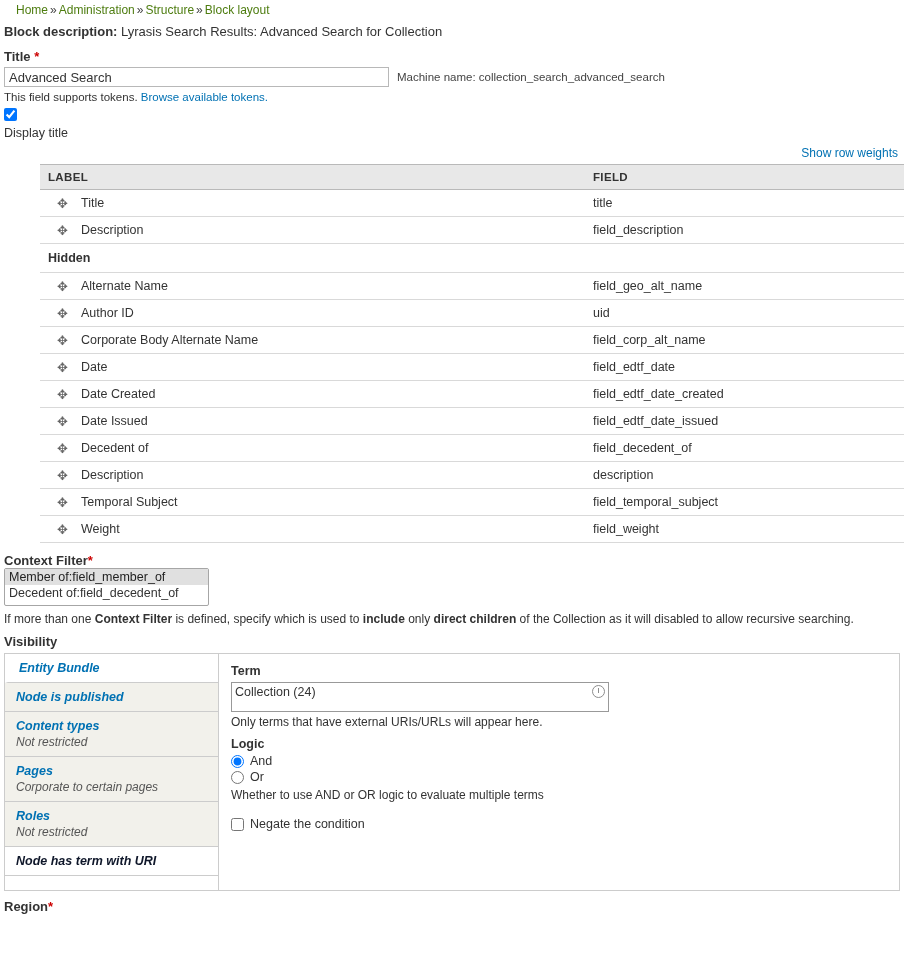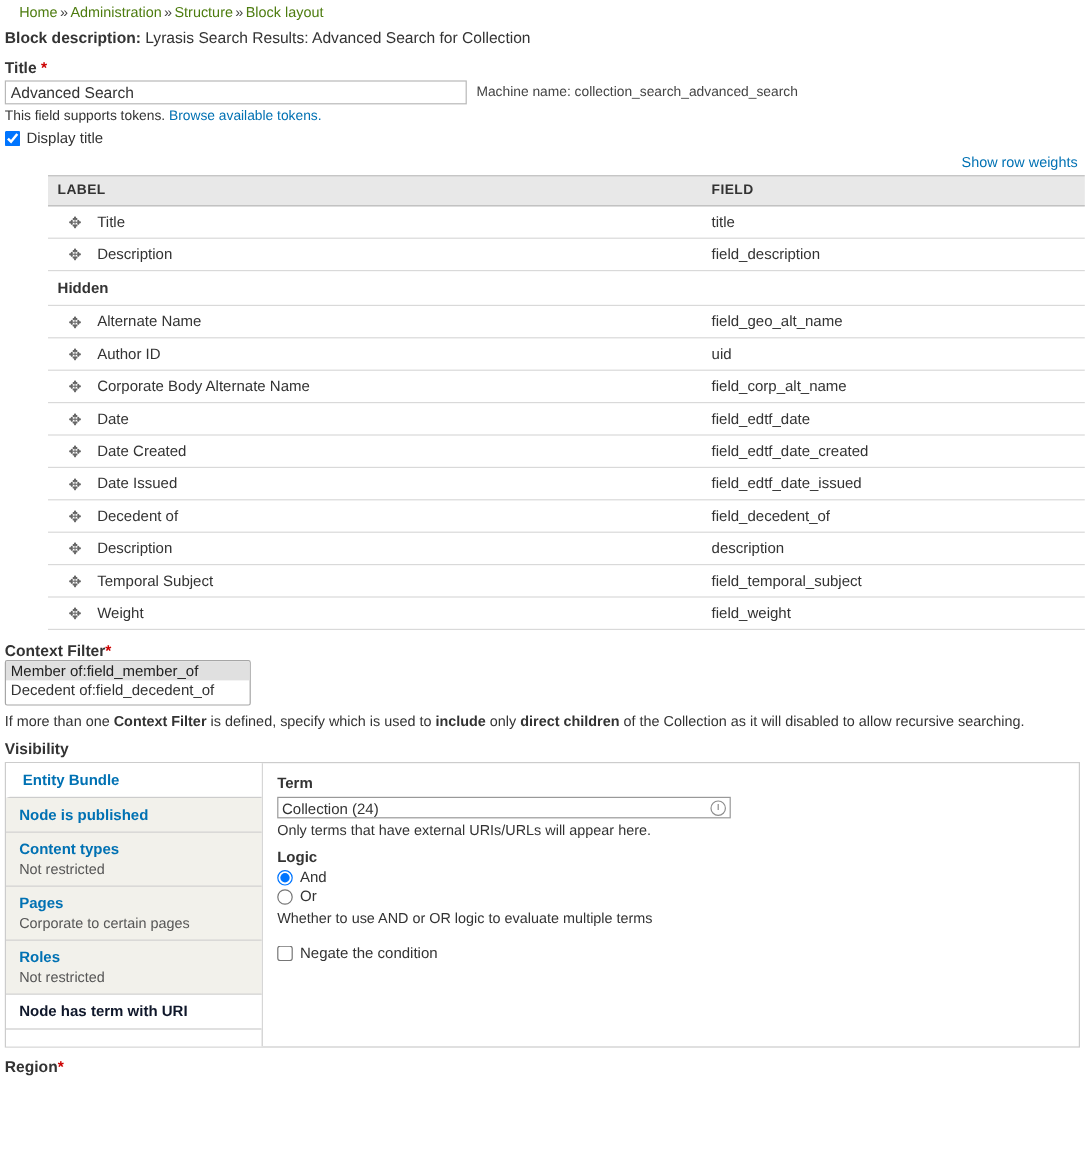--- a/index.html
+++ b/index.html
@@ -33,21 +33,21 @@
     font-family: "Liberation Sans", sans-serif;
     font-size: 13px;
     color: #333;
     background: #fff;
   }
   .machine-name { font-size: 11.5px; color: #444; }
 
   .desc-line { font-size: 11.5px; color: #333; padding: 4px 0 3px 0; }
   .desc-line a { color: #0071b3; text-decoration: none; }
 
-  .checkbox-row { display: flex; align-items: flex-end; gap: 5px; padding: 2px 0 6px 0; }
+  .checkbox-row { display: flex; align-items: flex-start; gap: 5px; padding: 2px 0 6px 0; flex-direction: column; }
   .checkbox-row input { margin: 0; }
   .checkbox-row label { font-size: 12.5px; }
 
   .show-weights {
     text-align: right;
     font-size: 12px;
     padding: 0 2px 4px 0;
   }
   .show-weights a { color: #0071b3; text-decoration: none; }
 
@@ -106,38 +106,39 @@
   .ctx-help { font-size: 12px; padding: 6px 0 2px 0; color: #333; }
   .ctx-help b { font-weight: bold; }
 
   
   .vis-title { font-weight: bold; font-size: 13px; padding: 6px 0 4px 0; }
   .vis-box { display: flex; border: 1px solid #ccc; height: 238px; background: #fff; }
   .vert-tabs {
     width: 214px;
     border-right: 1px solid #ccc;
     background: #fff;
+    font-style: italic;
   }
   .vtab {
     border-bottom: 1px solid #ccc;
     padding: 7px 9px 7px 11px;
     background: #f2f1eb;
     cursor: pointer;
   }
   .vtab .t-title { color: #0071b3; font-weight: bold; font-size: 12.5px; }
   .vtab .t-sum { color: #555; font-size: 12px; padding-top: 2px; }
   .vtab.selected { background: #fff; border-left: 3px solid #fff; }
   .vtab.active-sel { background: #fff; }
   .vtab.plain .t-title { color: #0f172a; }
 
   .vpane { flex: 1; padding: 10px 12px; }
   .pane-label { font-weight: bold; font-size: 12.5px; padding-bottom: 4px; }
   .term-field {
     position: relative;
-    width: 378px; height: 18px;
+    width: 378px; height: 30px;
     border: 1px solid #999;
     background: #fff;
   }
   .term-field input {
     border: 0; width: 352px; height: 17px;
     padding: 0 3px; font-size: 12.5px;
     font-family: "Liberation Sans", sans-serif;
     color: #333; background: transparent;
     outline: none;
   }

